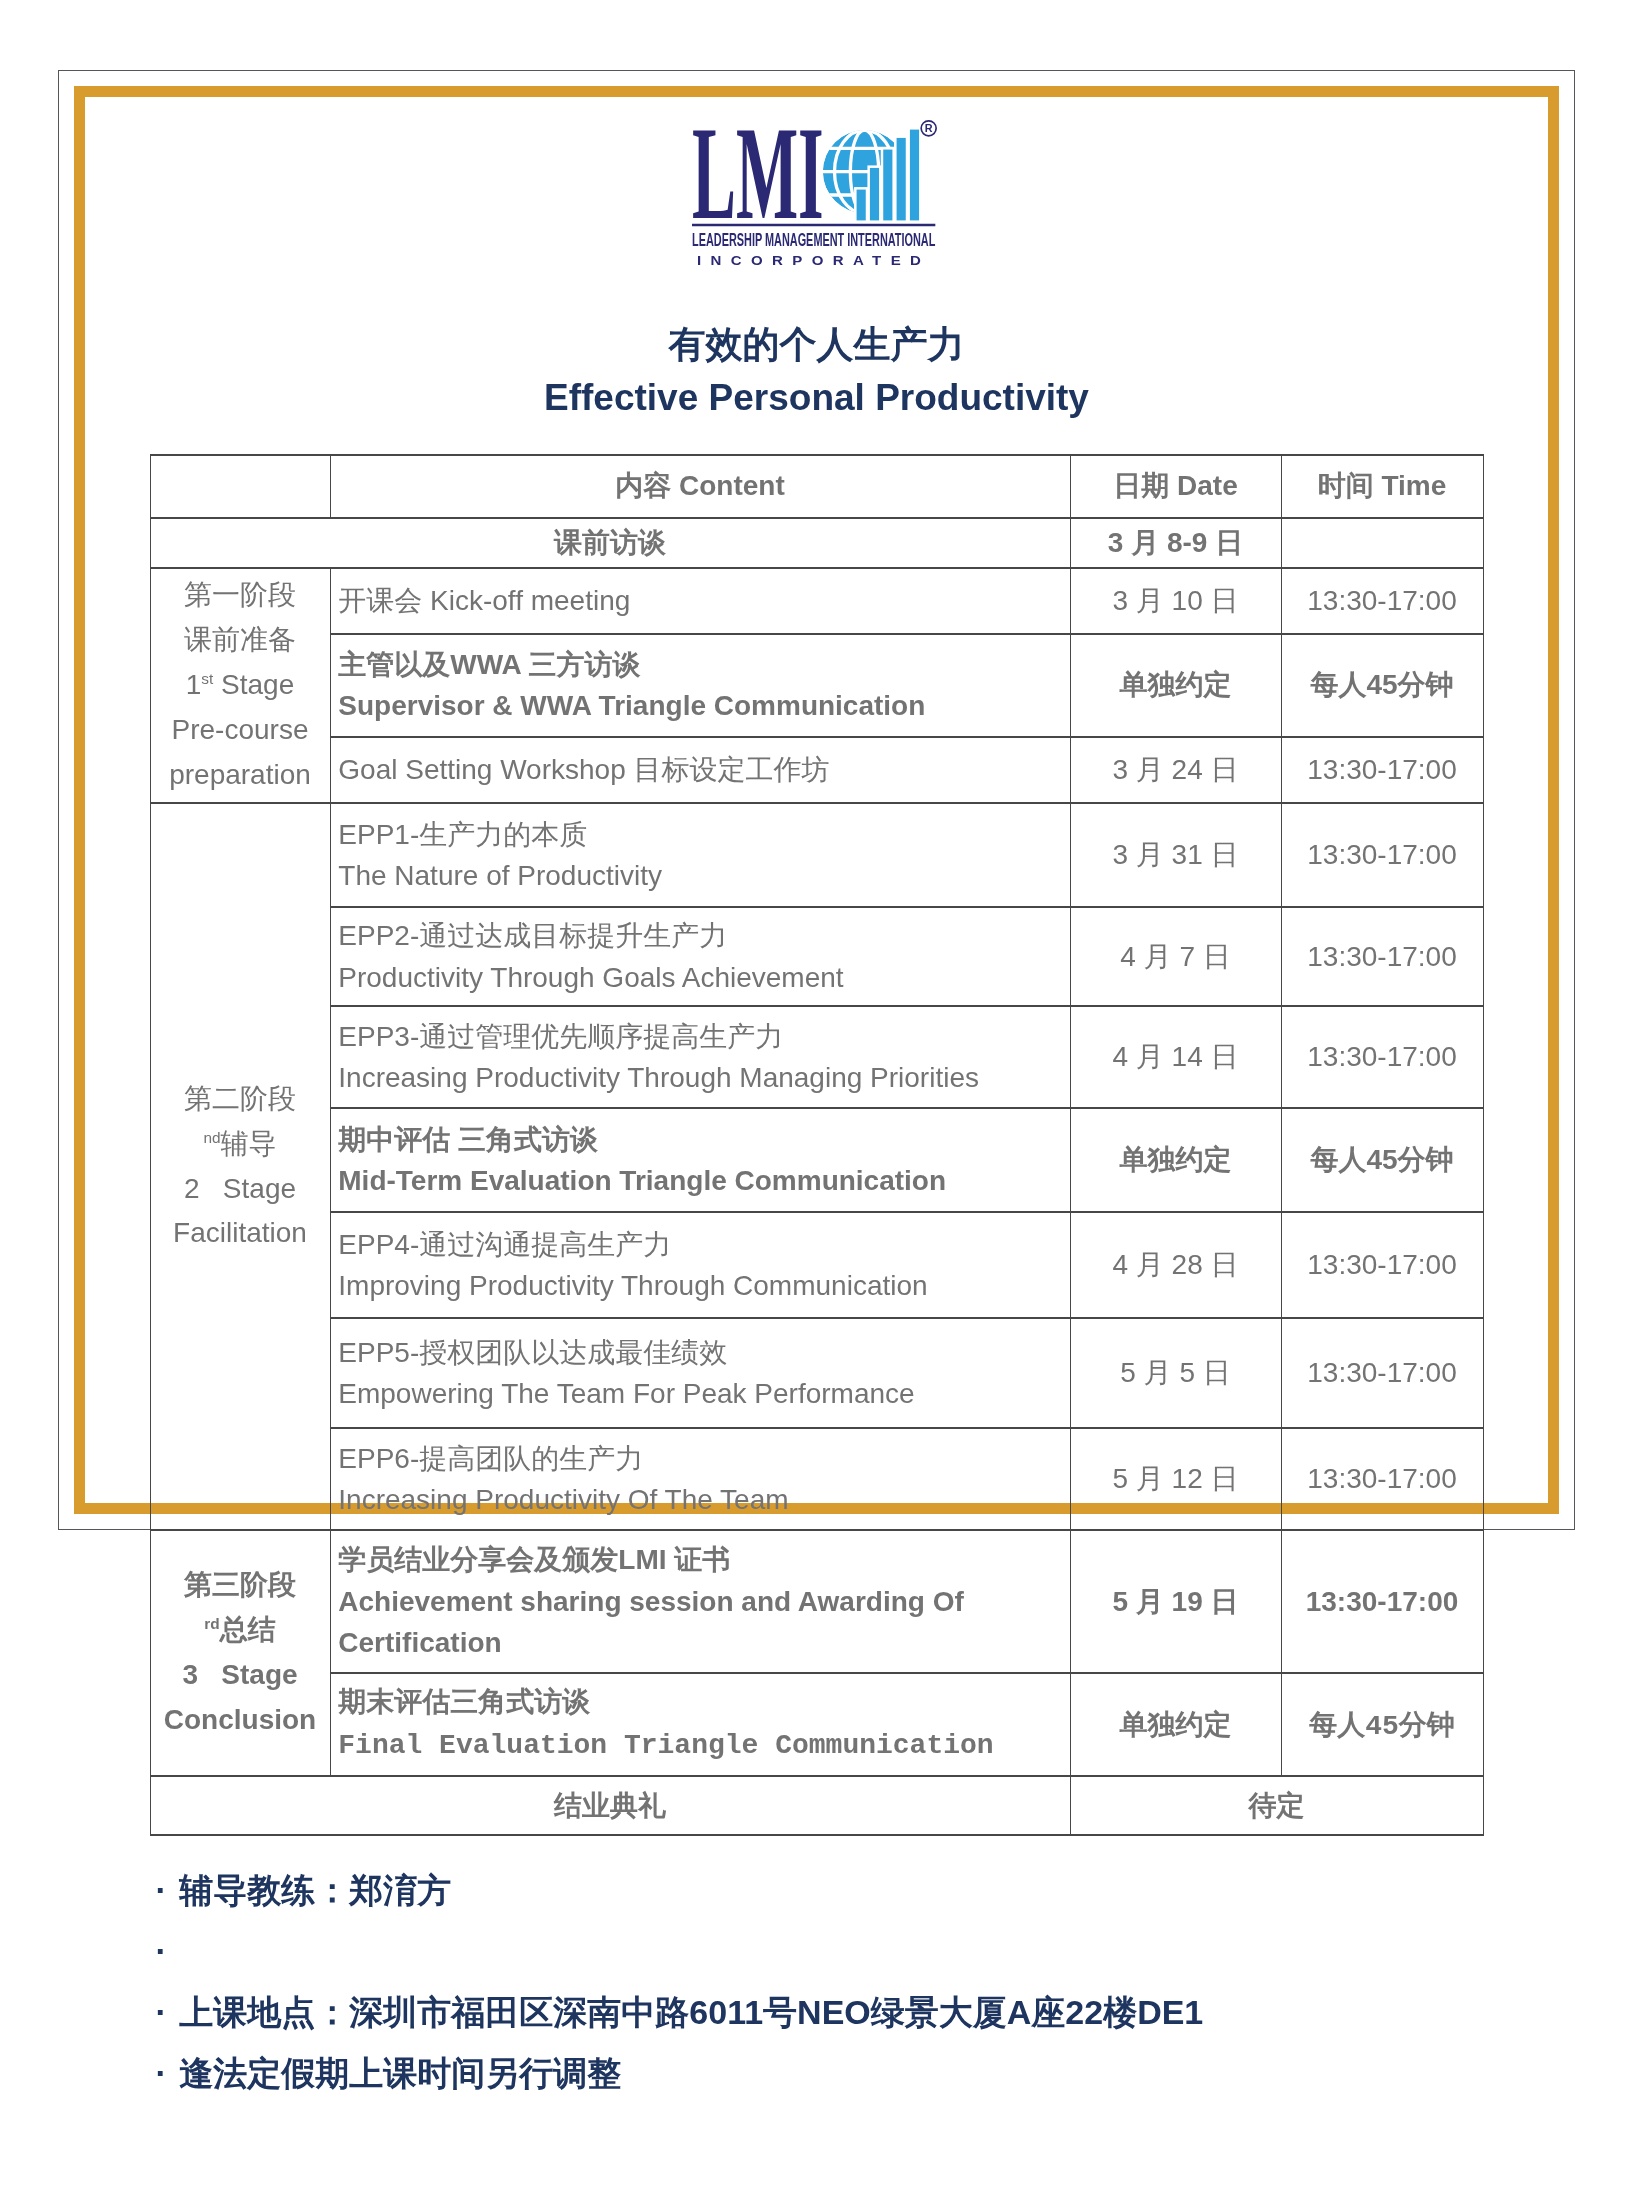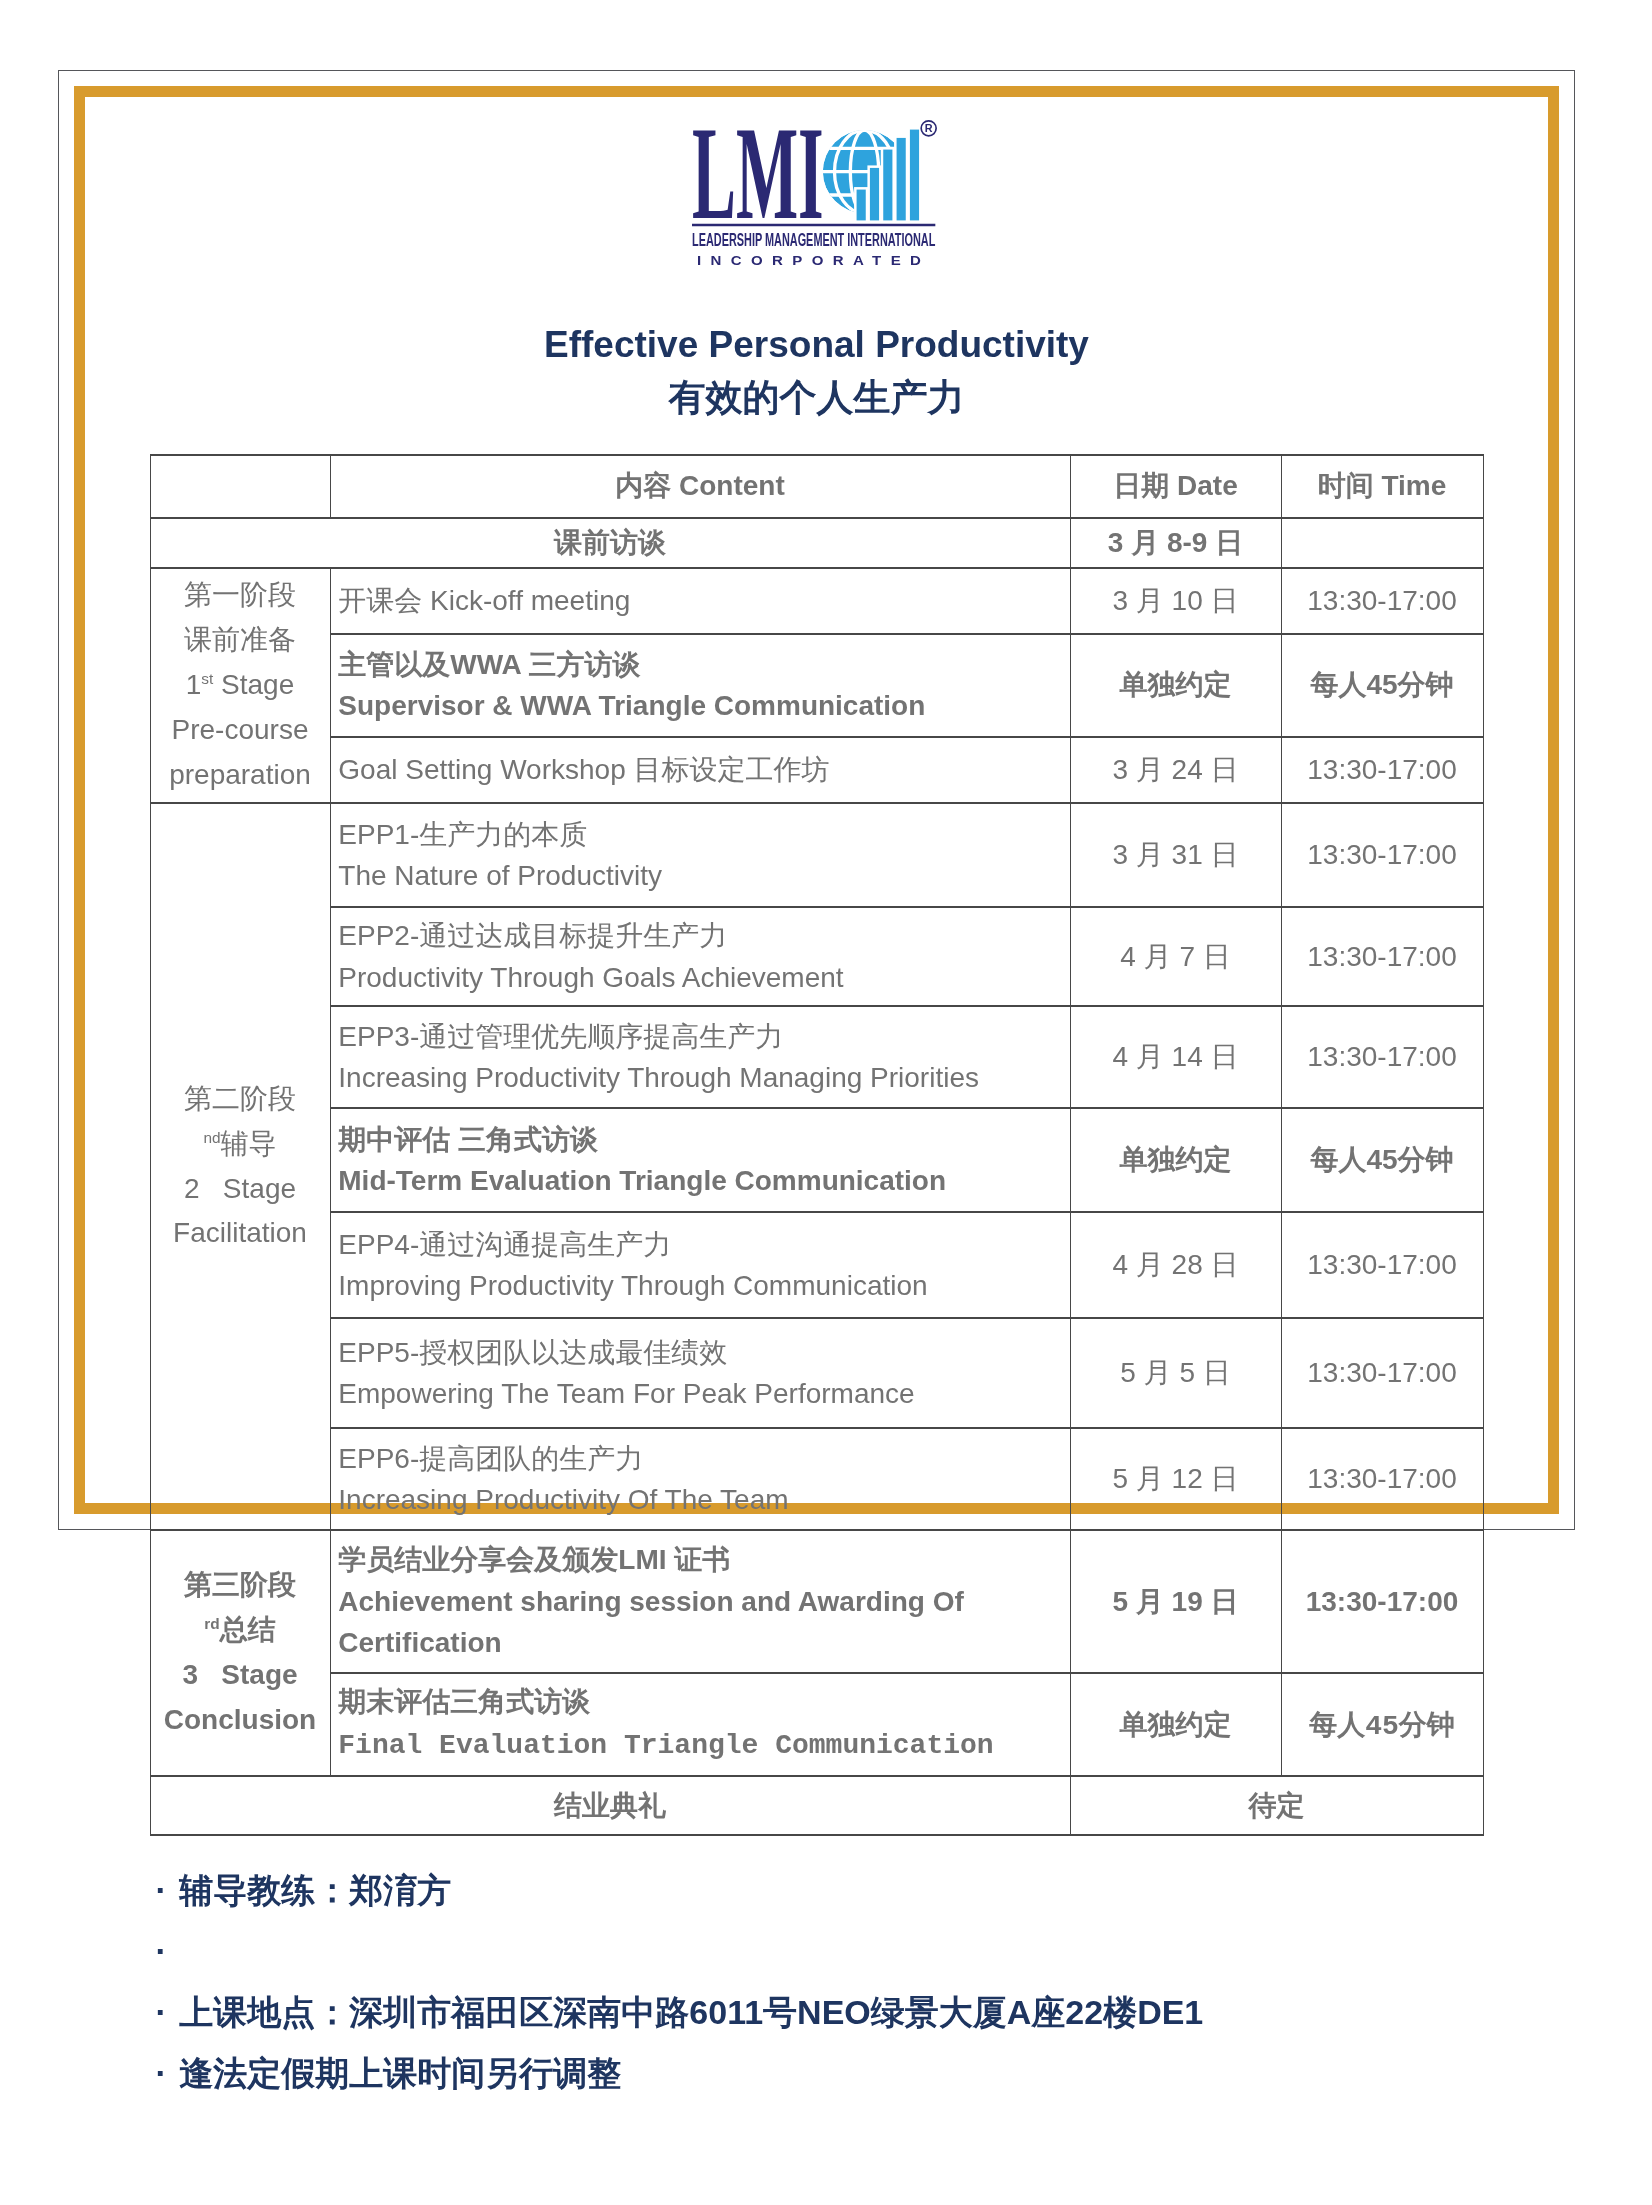--- a/index.html
+++ b/index.html
@@ -100,22 +100,22 @@
           <circle cx="284" cy="10" r="9" fill="#ffffff" stroke="#2b2973" stroke-width="2"></circle>
           <text x="284" y="15" font-size="13" font-weight="bold" fill="#2b2973" text-anchor="middle">R</text>
         </g>
         <line x1="0" y1="126" x2="292" y2="126" stroke="#2b2973" stroke-width="3"></line>
         <text x="0" y="151" font-size="23" font-weight="bold" fill="#2b2973" textLength="292" lengthAdjust="spacingAndGlyphs">LEADERSHIP MANAGEMENT INTERNATIONAL</text>
         <text x="6" y="174" font-size="16" font-weight="bold" fill="#2b2973" textLength="280" lengthAdjust="spacingAndGlyphs" letter-spacing="10">INCORPORATED</text>
       </svg>
     </div>
 
     <div class="titles">
+      <div class="t">有效的个人生产力</div>
       <div class="t">Effective Personal Productivity</div>
-      <div class="t">有效的个人生产力</div>
     </div>
 
     <table class="sched">
       <colgroup>
           <col style="width:180px">
           <col style="width:740px">
           <col style="width:211px">
           <col style="width:202px">
         </colgroup>
       <tbody>

